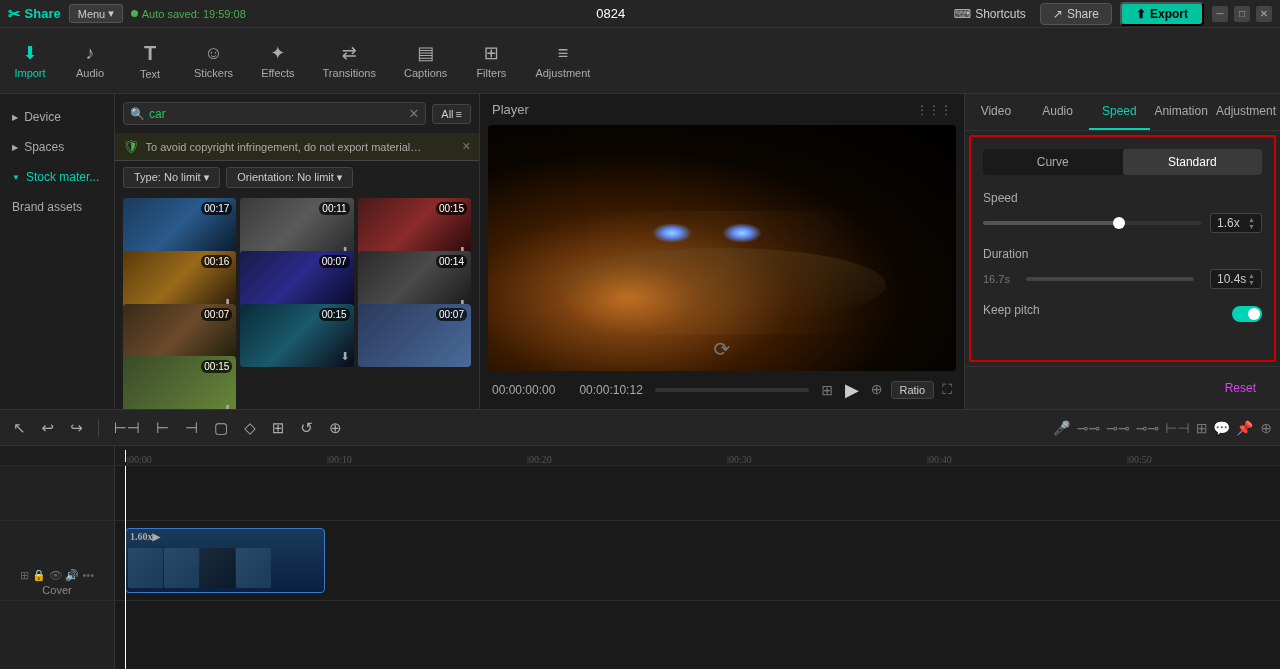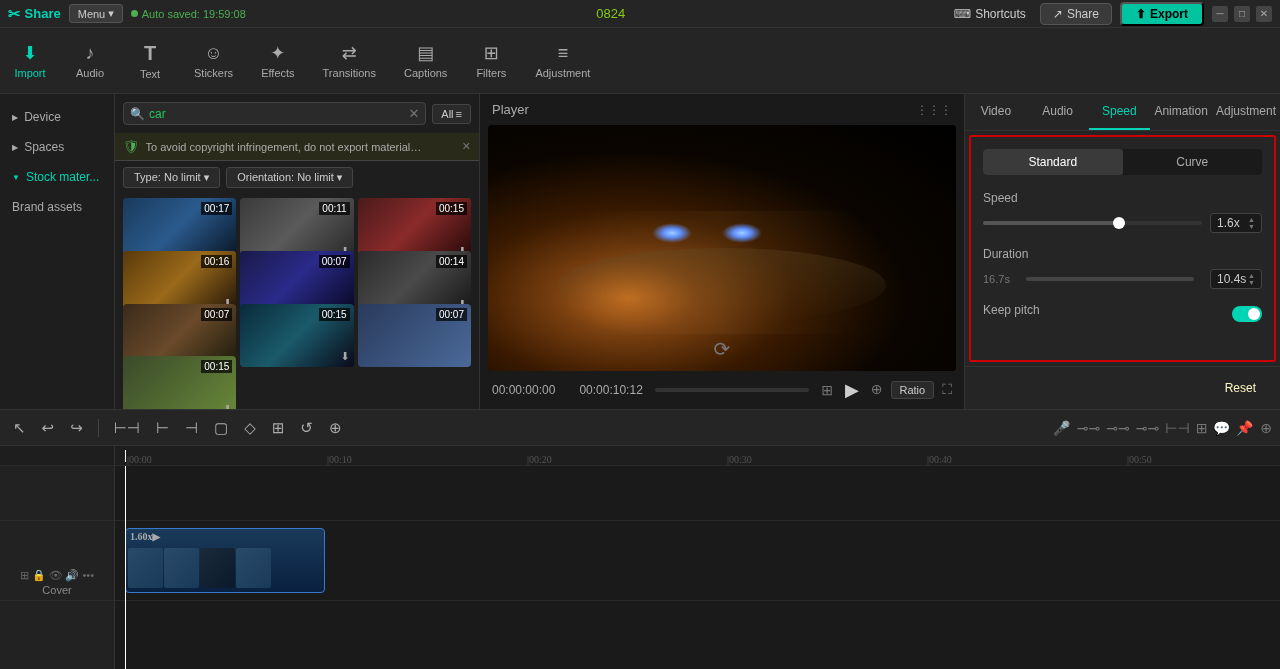--- a/index.html
+++ b/index.html
@@ -5,21 +5,21 @@
     * { margin: 0; padding: 0; box-sizing: border-box; }
     body { width: 1280px; height: 669px; background: #1a1a1a; color: #ccc; font-family: 'Segoe UI', Arial, sans-serif; font-size: 12px; overflow: hidden; display: flex; flex-direction: column; }
 
     
     .top-bar { height: 28px; background: #252525; display: flex; align-items: center; justify-content: space-between; padding: 0 8px; border-bottom: 1px solid #333; flex-shrink: 0; }
     .top-bar-left { display: flex; align-items: center; gap: 8px; }
     .logo { color: #00d4b4; font-weight: bold; font-size: 13px; display: flex; align-items: center; gap: 4px; }
     .menu-btn { background: #3a3a3a; border: 1px solid #555; color: #ccc; padding: 2px 8px; border-radius: 3px; font-size: 11px; cursor: pointer; display: flex; align-items: center; gap: 3px; }
     .auto-saved { color: #4caf50; font-size: 11px; display: flex; align-items: center; gap: 4px; }
     .dot-green { width: 7px; height: 7px; background: #4caf50; border-radius: 50%; display: inline-block; }
-    .top-bar-center { font-size: 13px; color: #84cc16; margin-left: 28px; }
+    .top-bar-center { font-size: 13px; color: #ffffff; margin-left: 28px; }
     .top-bar-right { display: flex; align-items: center; gap: 8px; }
     .shortcuts-btn { display: flex; align-items: center; gap: 4px; color: #ccc; font-size: 12px; cursor: pointer; padding: 2px 6px; }
     .share-btn { background: #3a3a3a; border: 1px solid #555; color: #ccc; padding: 3px 12px; border-radius: 4px; font-size: 12px; cursor: pointer; display: flex; align-items: center; gap: 4px; }
     .export-btn { background: #00c4a0; color: #000; padding: 3px 14px; border-radius: 4px; font-size: 12px; font-weight: bold; cursor: pointer; display: flex; align-items: center; gap: 4px; }
     .win-controls { display: flex; gap: 6px; }
     .win-ctrl { width: 16px; height: 16px; background: #444; border-radius: 2px; display: flex; align-items: center; justify-content: center; cursor: pointer; font-size: 10px; color: #aaa; }
 
     
     .toolbar { height: 66px; background: #252525; display: flex; align-items: center; border-bottom: 1px solid #333; flex-shrink: 0; }
     .tool-item { display: flex; flex-direction: column; align-items: center; justify-content: center; gap: 3px; padding: 4px 14px; cursor: pointer; color: #aaa; min-width: 60px; height: 100%; }
@@ -43,21 +43,21 @@
     .search-input { background: transparent; border: none; outline: none; color: #22c55e; font-size: 12px; flex: 1; }
     .search-clear { color: #777; cursor: pointer; font-size: 13px; }
     .all-btn { background: #2a2a2a; border: 1px solid #444; color: #ccc; padding: 3px 8px; border-radius: 3px; font-size: 11px; cursor: pointer; display: flex; align-items: center; gap: 2px; }
     .notice { background: #2a2a1a; border-bottom: 1px solid #444; padding: 6px 8px; display: flex; align-items: center; gap: 6px; font-size: 11px; color: #aaa; }
     .notice-icon { color: #4caf50; font-size: 13px; }
     .notice-close { margin-left: auto; cursor: pointer; color: #777; }
     .filter-bar { display: flex; gap: 6px; padding: 6px 8px; }
     .filter-btn { background: #2a2a2a; border: 1px solid #444; color: #ccc; padding: 3px 10px; border-radius: 3px; font-size: 11px; cursor: pointer; }
     .media-grid { display: grid; grid-template-columns: 1fr 1fr 1fr; gap: 4px; padding: 4px 8px; overflow-y: auto; }
     .media-thumb { position: relative; background: #2a2a2a; border-radius: 4px; overflow: hidden; cursor: pointer; aspect-ratio: 16/9; }
-    .media-thumb .duration { position: absolute; top: 4px; right: 4px; background: rgba(0,0,0,0.7); color: #fff; font-size: 10px; padding: 1px 3px; border-radius: 0; }
+    .media-thumb .duration { position: absolute; top: 4px; right: 4px; background: rgba(0,0,0,0.7); color: #fff; font-size: 10px; padding: 1px 3px; border-radius: 6px; }
     .media-thumb .download-icon { position: absolute; bottom: 4px; right: 4px; color: #aaa; font-size: 11px; }
     .thumb1 { background: linear-gradient(135deg, #1a3a5c 0%, #2a5a8c 50%, #0a1a2c 100%); }
     .thumb2 { background: linear-gradient(135deg, #3a3a3a 0%, #5a5a5a 50%, #2a2a2a 100%); }
     .thumb3 { background: linear-gradient(135deg, #4a1a1a 0%, #8a2a2a 50%, #2a0a0a 100%); }
     .thumb4 { background: linear-gradient(135deg, #5a3a0a 0%, #9a6a1a 50%, #2a1a0a 100%); }
     .thumb5 { background: linear-gradient(135deg, #1a1a4a 0%, #2a2a8a 50%, #0a0a2a 100%); }
     .thumb6 { background: linear-gradient(135deg, #2a2a2a 0%, #4a4a4a 50%, #1a1a1a 100%); }
 
     
     .player-panel { flex: 1; background: #1a1a1a; display: flex; flex-direction: column; border-right: 1px solid #333; }
@@ -101,21 +101,21 @@
 
     .duration-row { display: flex; align-items: center; gap: 16px; margin-bottom: 14px; }
     .duration-start { color: #777; font-size: 11px; }
     .duration-track { flex: 1; height: 4px; background: #444; border-radius: 2px; }
 
     .keep-pitch-row { display: flex; align-items: center; justify-content: space-between; margin-bottom: 14px; }
     .toggle { width: 30px; height: 16px; background: #00d4b4; border-radius: 8px; position: relative; cursor: pointer; }
     .toggle-dot { width: 12px; height: 12px; background: #fff; border-radius: 50%; position: absolute; top: 2px; right: 2px; }
 
     .reset-row { border-top: 1px solid #333; padding: 10px 12px; display: flex; justify-content: flex-end; }
-    .reset-btn { background: transparent; border: none; color: #fef9c3; font-size: 12px; cursor: pointer; padding: 4px 12px; }
+    .reset-btn { background: transparent; border: none; color: #d946ef; font-size: 12px; cursor: pointer; padding: 4px 12px; }
 
     
     .prop-content-wrap { border: 2px solid #cc0000; margin: 4px; border-radius: 2px; flex: 1; display: flex; flex-direction: column; overflow: hidden; }
 
     
     .timeline-area { height: 260px; background: #1a1a1a; border-top: 1px solid #333; display: flex; flex-direction: column; flex-shrink: 0; }
     .timeline-toolbar { height: 36px; background: #252525; border-bottom: 1px solid #333; display: flex; align-items: center; padding: 0 8px; gap: 6px; }
     .tl-tool { color: #aaa; cursor: pointer; font-size: 15px; padding: 3px 5px; border-radius: 3px; }
     .tl-divider { width: 1px; height: 18px; background: #444; margin: 0 4px; }
     .tl-right { margin-left: auto; display: flex; gap: 6px; }
@@ -360,22 +360,22 @@
       <div class="prop-tab">Audio</div>
       <div class="prop-tab active">Speed</div>
       <div class="prop-tab">Animation</div>
       <div class="prop-tab">Adjustment</div>
     </div>
 
     <div class="prop-content-wrap">
       <div class="prop-content">
 
         <div class="speed-modes">
+          <div class="speed-mode">Curve</div>
           <div class="speed-mode active">Standard</div>
-          <div class="speed-mode">Curve</div>
         </div>
 
         <div class="prop-label">Speed</div>
         <div class="slider-row">
           <div class="slider-track" style="flex:1;">
             <div class="slider-fill" style="width:62%;"></div>
             <div class="slider-thumb" style="left:62%;"></div>
           </div>
           <div class="val-input">
             <span>1.6x</span>

